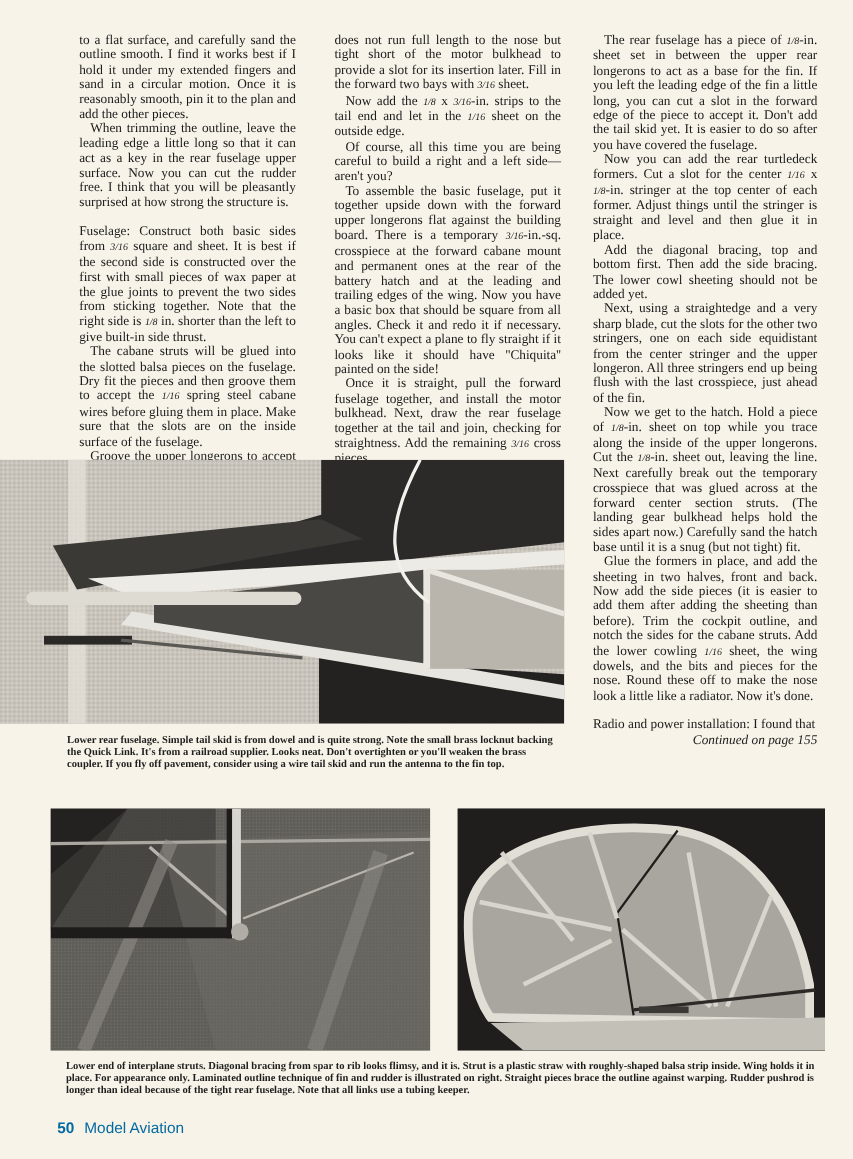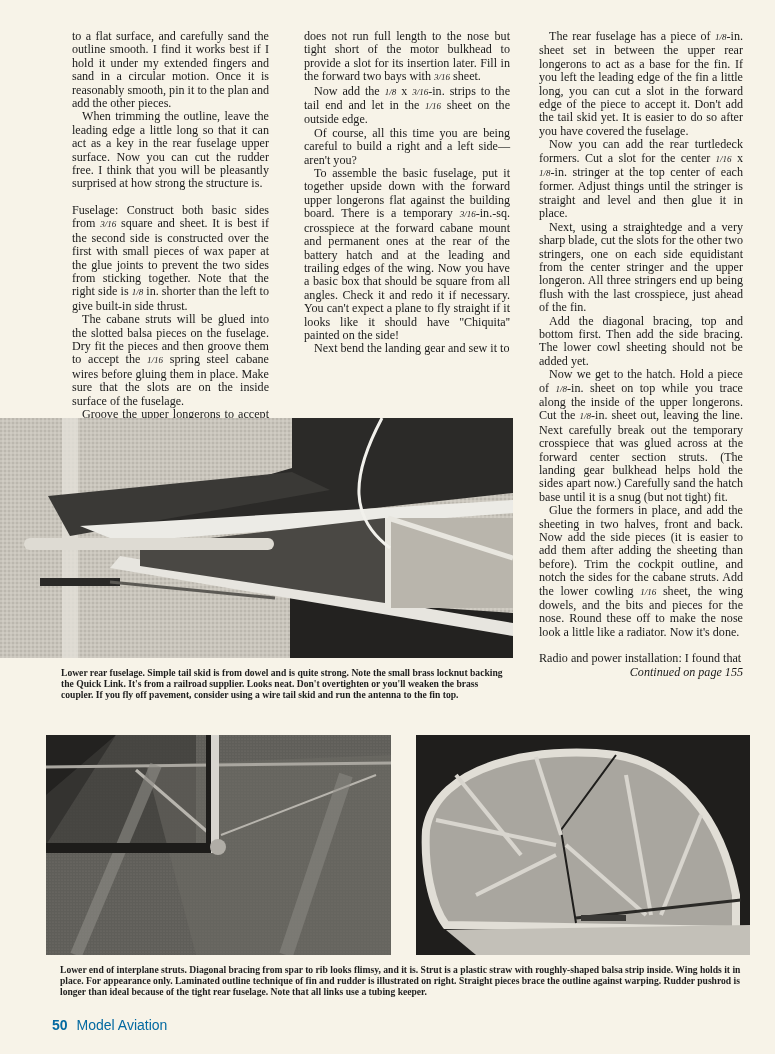--- a/index.html
+++ b/index.html
@@ -52,28 +52,29 @@
   <p class="noindent gap"><b>Fuselage:</b> <span>Construct both basic sides from </span><span class="frac">3/16</span><span> square and sheet. It is best if the second side is constructed over the first with small pieces of wax paper at the glue joints to prevent the two sides from sticking together. Note that the right side is </span><span class="frac">1/8</span><span> in. shorter than the left to give built-in side thrust.</span></p>
   <p><span>The cabane struts will be glued into the slotted balsa pieces on the fuselage. Dry fit the pieces and then groove them to accept the </span><span class="frac">1/16</span><span> spring steel cabane wires before gluing them in place. Make sure that the slots are on the inside surface of the fuselage.</span></p>
   <p><span>Groove the upper longerons to accept the cabanes, and then add the </span><span class="frac">1/16</span><span> sheet doubler on the inside of both sides. Note that this</span></p>
 </div>
 
 <div id="col2" class="col">
   <p class="noindent"><span>does not run full length to the nose but tight short of the motor bulkhead to provide a slot for its insertion later. Fill in the forward two bays with </span><span class="frac">3/16</span><span> sheet.</span></p>
   <p><span>Now add the </span><span class="frac">1/8</span><span> x </span><span class="frac">3/16</span><span>-in. strips to the tail end and let in the </span><span class="frac">1/16</span><span> sheet on the outside edge.</span></p>
   <p>Of course, all this time you are being careful to build a right and a left side—aren't you?</p>
   <p><span>To assemble the basic fuselage, put it together upside down with the forward upper longerons flat against the building board. There is a temporary </span><span class="frac">3/16</span><span>-in.-sq. crosspiece at the forward cabane mount and permanent ones at the rear of the battery hatch and at the leading and trailing edges of the wing. Now you have a basic box that should be square from all angles. Check it and redo it if necessary. You can't expect a plane to fly straight if it looks like it should have ''Chiquita'' painted on the side!</span></p>
+  <p><span>Once it is straight, pull the forward fuselage together, and install the motor bulkhead. Next, draw the rear fuselage together at the tail and join, checking for straightness. Add the remaining </span><span class="frac">3/16</span><span> cross pieces.</span></p>
   <p>Next bend the landing gear and sew it to</p>
 </div>
 
 <div id="col3" class="col">
   <p><span>The rear fuselage has a piece of </span><span class="frac">1/8</span><span>-in. sheet set in between the upper rear longerons to act as a base for the fin. If you left the leading edge of the fin a little long, you can cut a slot in the forward edge of the piece to accept it. Don't add the tail skid yet. It is easier to do so after you have covered the fuselage.</span></p>
   <p><span>Now you can add the rear turtledeck formers. Cut a slot for the center </span><span class="frac">1/16</span><span> x </span><span class="frac">1/8</span><span>-in. stringer at the top center of each former. Adjust things until the stringer is straight and level and then glue it in place.</span></p>
+  <p>Add the diagonal bracing, top and bottom first. Then add the side bracing. The lower cowl sheeting should not be added yet.</p>
   <p>Next, using a straightedge and a very sharp blade, cut the slots for the other two stringers, one on each side equidistant from the center stringer and the upper longeron. All three stringers end up being flush with the last crosspiece, just ahead of the fin.</p>
-  <p>Add the diagonal bracing, top and bottom first. Then add the side bracing. The lower cowl sheeting should not be added yet.</p>
   <p><span>Now we get to the hatch. Hold a piece of </span><span class="frac">1/8</span><span>-in. sheet on top while you trace along the inside of the upper longerons. Cut the </span><span class="frac">1/8</span><span>-in. sheet out, leaving the line. Next carefully break out the temporary crosspiece that was glued across at the forward center section struts. (The landing gear bulkhead helps hold the sides apart now.) Carefully sand the hatch base until it is a snug (but not tight) fit.</span></p>
   <p><span>Glue the formers in place, and add the sheeting in two halves, front and back. Now add the side pieces (it is easier to add them after adding the sheeting than before). Trim the cockpit outline, and notch the sides for the cabane struts. Add the lower cowling </span><span class="frac">1/16</span><span> sheet, the wing dowels, and the bits and pieces for the nose. Round these off to make the nose look a little like a radiator. Now it's done.</span></p>
   <p class="noindent gap"><b>Radio and power installation:</b><span> I found that</span></p>
   <p class="noindent cont">Continued on page 155</p>
 </div>
 
 <div class="photo" style="left:0; top:418px; width:513px; height:240px; background:#cfcbc2;" title="Photo: lower rear fuselage with tail skid dowel and Quick Link pushrod">
   <svg width="513" height="240" viewBox="0 0 513 240">
     <defs>
       <pattern id="grain" width="4" height="4" patternUnits="userSpaceOnUse">

